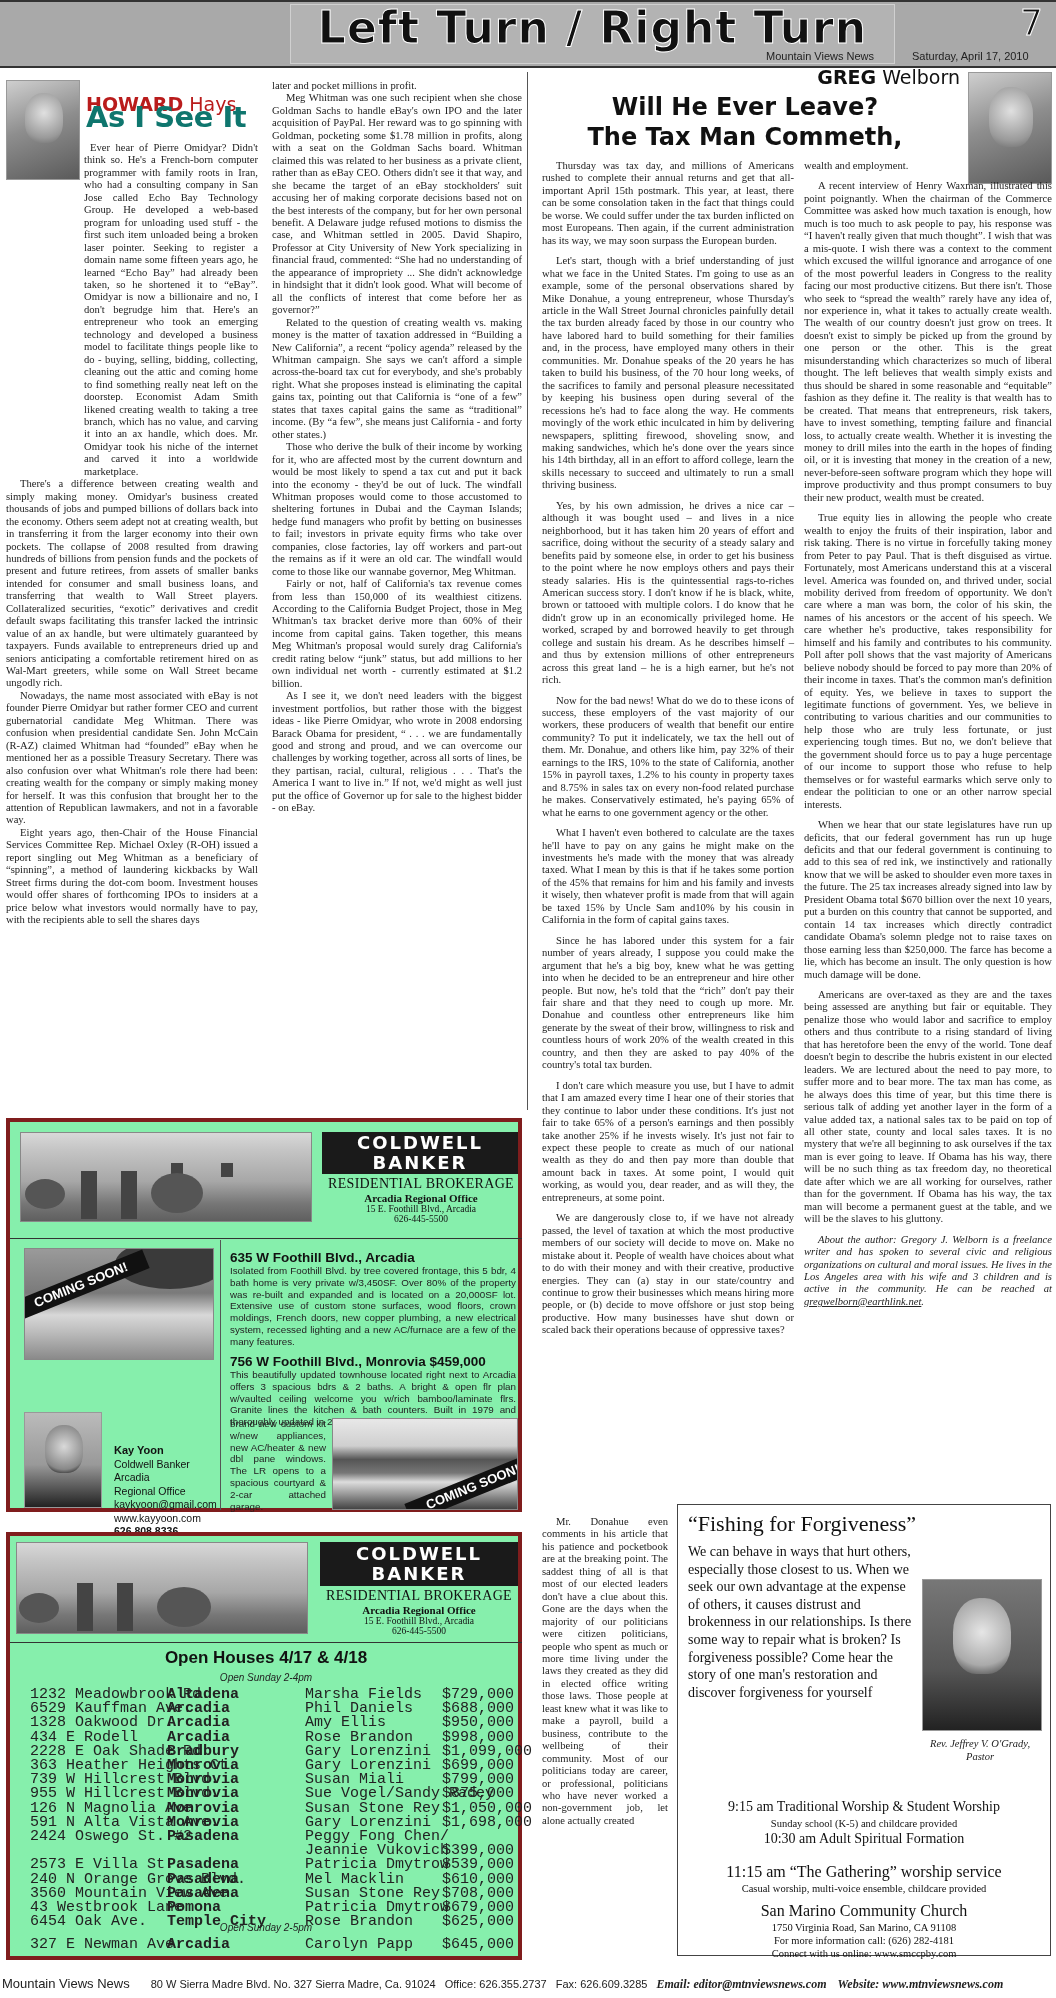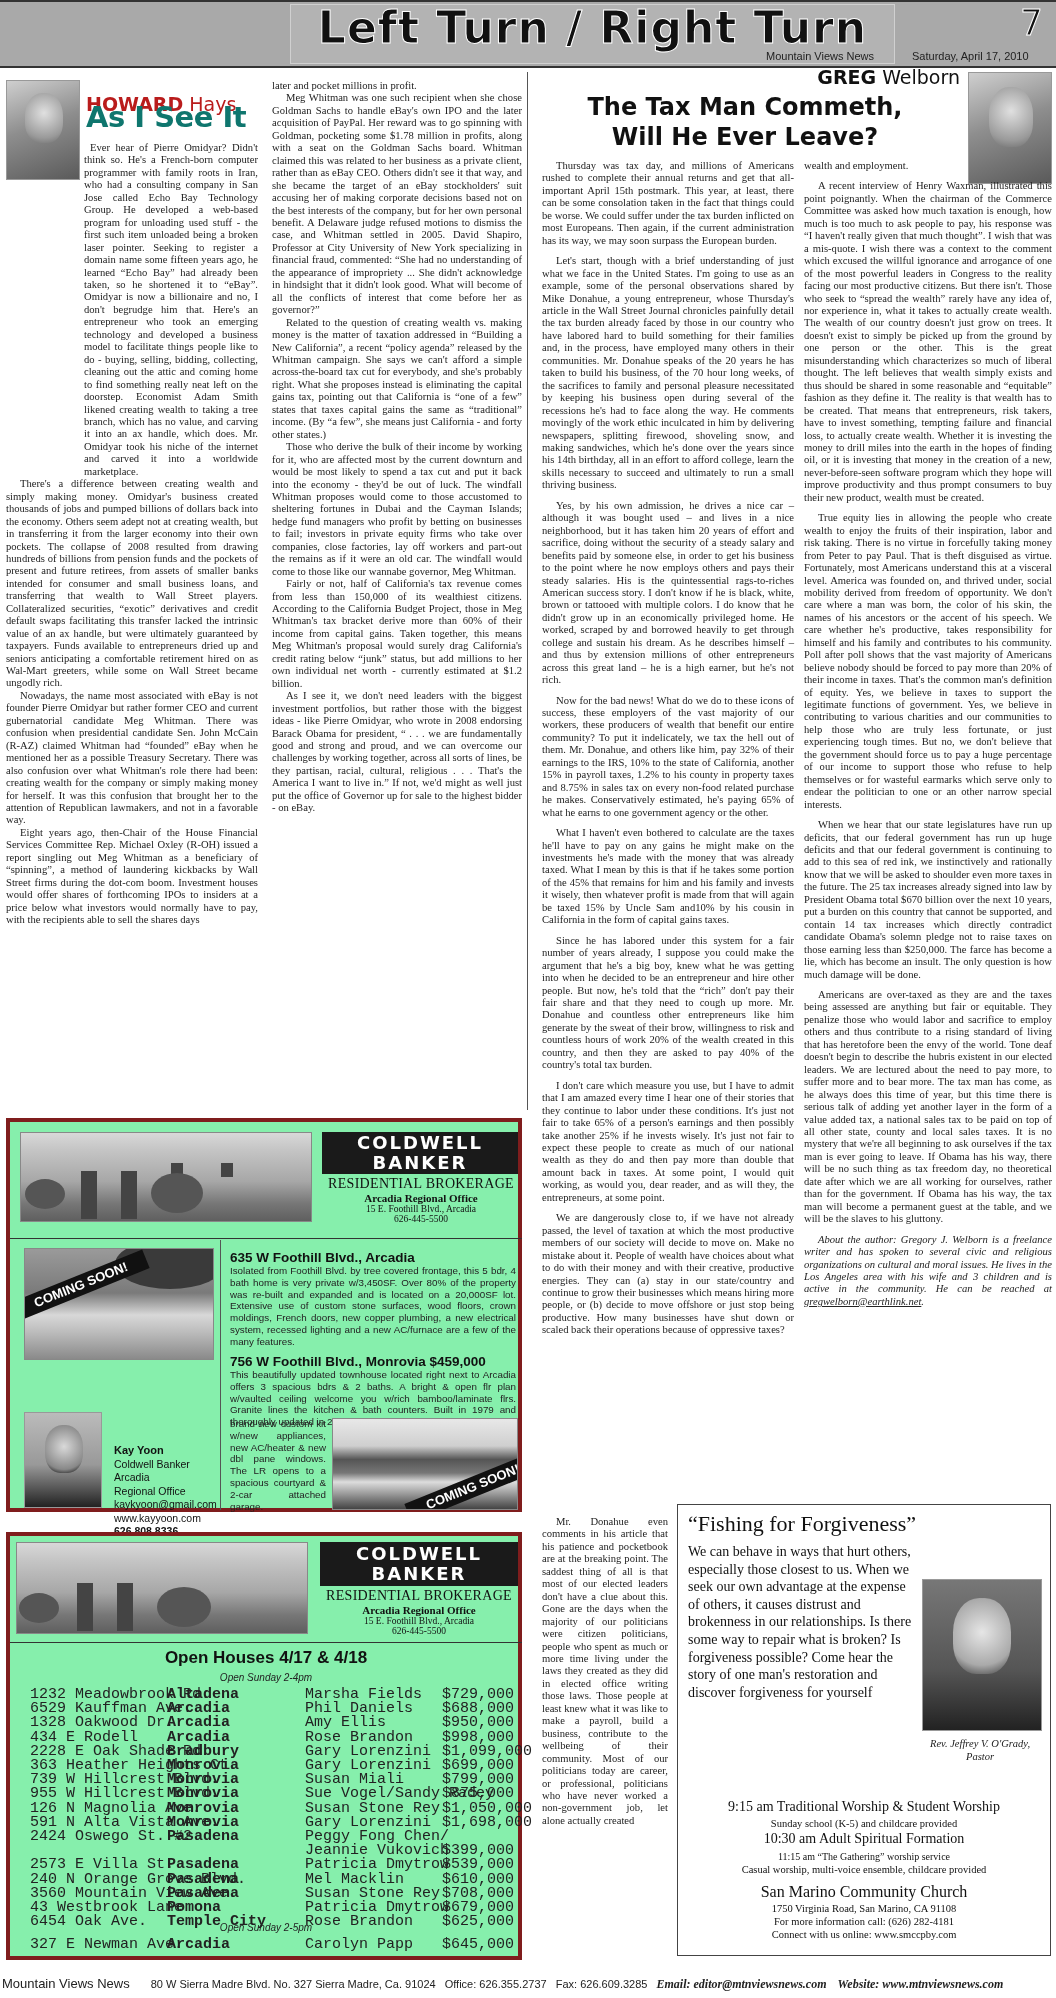--- a/index.html
+++ b/index.html
@@ -88,22 +88,22 @@
   <p style="text-indent:0">later and pocket millions in profit.</p>
   <p>Meg Whitman was one such recipient when she chose Goldman Sachs to handle eBay's own IPO and the later acquisition of PayPal. Her reward was to go spinning with Goldman, pocketing some $1.78 million in profits, along with a seat on the Goldman Sachs board. Whitman claimed this was related to her business as a private client, rather than as eBay CEO. Others didn't see it that way, and she became the target of an eBay stockholders' suit accusing her of making corporate decisions based not on the best interests of the company, but for her own personal benefit. A Delaware judge refused motions to dismiss the case, and Whitman settled in 2005. David Shapiro, Professor at City University of New York specializing in financial fraud, commented: “She had no understanding of the appearance of impropriety ... She didn't acknowledge in hindsight that it didn't look good. What will become of all the conflicts of interest that come before her as governor?”</p>
   <p>Related to the question of creating wealth vs. making money is the matter of taxation addressed in “Building a New California”, a recent “policy agenda” released by the Whitman campaign. She says we can't afford a simple across-the-board tax cut for everybody, and she's probably right. What she proposes instead is eliminating the capital gains tax, pointing out that California is “one of a few” states that taxes capital gains the same as “traditional” income. (By “a few”, she means just California - and forty other states.)</p>
   <p>Those who derive the bulk of their income by working for it, who are affected most by the current downturn and would be most likely to spend a tax cut and put it back into the economy - they'd be out of luck. The windfall Whitman proposes would come to those accustomed to sheltering fortunes in Dubai and the Cayman Islands; hedge fund managers who profit by betting on businesses to fail; investors in private equity firms who take over companies, close factories, lay off workers and part-out the remains as if it were an old car. The windfall would come to those like our wannabe governor, Meg Whitman.</p>
   <p>Fairly or not, half of California's tax revenue comes from less than 150,000 of its wealthiest citizens. According to the California Budget Project, those in Meg Whitman's tax bracket derive more than 60% of their income from capital gains. Taken together, this means Meg Whitman's proposal would surely drag California's credit rating below “junk” status, but add millions to her own individual net worth - currently estimated at $1.2 billion.</p>
   <p>As I see it, we don't need leaders with the biggest investment portfolios, but rather those with the biggest ideas - like Pierre Omidyar, who wrote in 2008 endorsing Barack Obama for president, “ . . . we are fundamentally good and strong and proud, and we can overcome our challenges by working together, across all sorts of lines, be they partisan, racial, cultural, religious . . . That's the America I want to live in.” If not, we'd might as well just put the office of Governor up for sale to the highest bidder - on eBay.</p>
 </div>
 
 <div id="gw-name" class="abs"><b>GREG</b> <span>Welborn</span></div>
 <div id="gw-head" class="abs">
+  <div>Will He Ever Leave?</div>
   <div>The Tax Man Commeth,</div>
-  <div>Will He Ever Leave?</div>
 </div>
 <div class="abs photo" style="left:968px; top:72px; width:84px; height:112px;">
   <div class="face" style="left:20px; top:14px; width:44px; height:60px;"></div>
 </div>
 
 <div class="abs body-text" style="left:542px; top:160px; width:252px;">
   <p>Thursday was tax day, and millions of Americans rushed to complete their annual returns and get that all-important April 15th postmark. This year, at least, there can be some consolation taken in the fact that things could be worse. We could suffer under the tax burden inflicted on most Europeans. Then again, if the current administration has its way, we may soon surpass the European burden.</p>
   <p class="gap">Let's start, though with a brief understanding of just what we face in the United States. I'm going to use as an example, some of the personal observations shared by Mike Donahue, a young entrepreneur, whose Thursday's article in the Wall Street Journal chronicles painfully detail the tax burden already faced by those in our country who have labored hard to build something for their families and, in the process, have employed many others in their communities. Mr. Donahue speaks of the 20 years he has taken to build his business, of the 70 hour long weeks, of the sacrifices to family and personal pleasure necessitated by keeping his business open during several of the recessions he's had to face along the way. He comments movingly of the work ethic inculcated in him by delivering newspapers, splitting firewood, shoveling snow, and making sandwiches, which he's done over the years since his 14th birthday, all in an effort to afford college, learn the skills necessary to succeed and ultimately to run a small thriving business.</p>
   <p class="gap">Yes, by his own admission, he drives a nice car – although it was bought used – and lives in a nice neighborhood, but it has taken him 20 years of effort and sacrifice, doing without the security of a steady salary and benefits paid by someone else, in order to get his business to the point where he now employs others and pays their steady salaries. His is the quintessential rags-to-riches American success story. I don't know if he is black, white, brown or tattooed with multiple colors. I do know that he didn't grow up in an economically privileged home. He worked, scraped by and borrowed heavily to get through college and sustain his dream. As he describes himself – and thus by extension millions of other entrepreneurs across this great land – he is a high earner, but he's not rich.</p>
   <p class="gap">Now for the bad news! What do we do to these icons of success, these employers of the vast majority of our workers, these producers of wealth that benefit our entire community? To put it indelicately, we tax the hell out of them. Mr. Donahue, and others like him, pay 32% of their earnings to the IRS, 10% to the state of California, another 15% in payroll taxes, 1.2% to his county in property taxes and 8.75% in sales tax on every non-food related purchase he makes. Conservatively estimated, he's paying 65% of what he earns to one government agency or the other.</p>
@@ -325,21 +325,21 @@
     <div class="face" style="left:30px; top:18px; width:58px; height:76px; background:radial-gradient(circle at 50% 45%,#e6e6e6,#aaa 65%,#555 90%);"></div>
   </div>
   <div class="serif" style="position:absolute; left:232px; top:232px; width:140px; text-align:center; font-size:10.5px; font-style:italic; line-height:13px; color:#222;">
     <div>Rev. Jeffrey V. O'Grady,</div>
     <div>Pastor</div>
   </div>
   <div class="serif" style="position:absolute; left:0; top:294px; width:372px; text-align:center; color:#111;">
     <div style="font-size:14px;">9:15 am Traditional Worship &amp; Student Worship</div>
     <div style="font-size:10.5px; margin-top:3px;">Sunday school (K-5) and childcare provided</div>
     <div style="font-size:14px; margin-top:2px;">10:30 am Adult Spiritual Formation</div>
-    <div style="font-size:10px; margin-top:4px;">11:15 am “The Gathering” worship service</div>
+    <div style="font-size:16px; margin-top:16px;">11:15 am “The Gathering” worship service</div>
     <div style="font-size:10.5px; margin-top:2px;">Casual worship, multi-voice ensemble, childcare provided</div>
     <div style="font-size:16px; margin-top:8px;">San Marino Community Church</div>
     <div style="font-size:10.5px; margin-top:2px;">1750 Virginia Road, San Marino, CA 91108</div>
     <div style="font-size:10.5px; margin-top:2px;">For more information call: (626) 282-4181</div>
     <div style="font-size:10.5px; margin-top:2px;">Connect with us online: www.smccpby.com</div>
   </div>
 </div>
 
 <div id="footer" class="abs">
   <span style="font-size:13px; margin-left:2px;">Mountain Views News</span>

